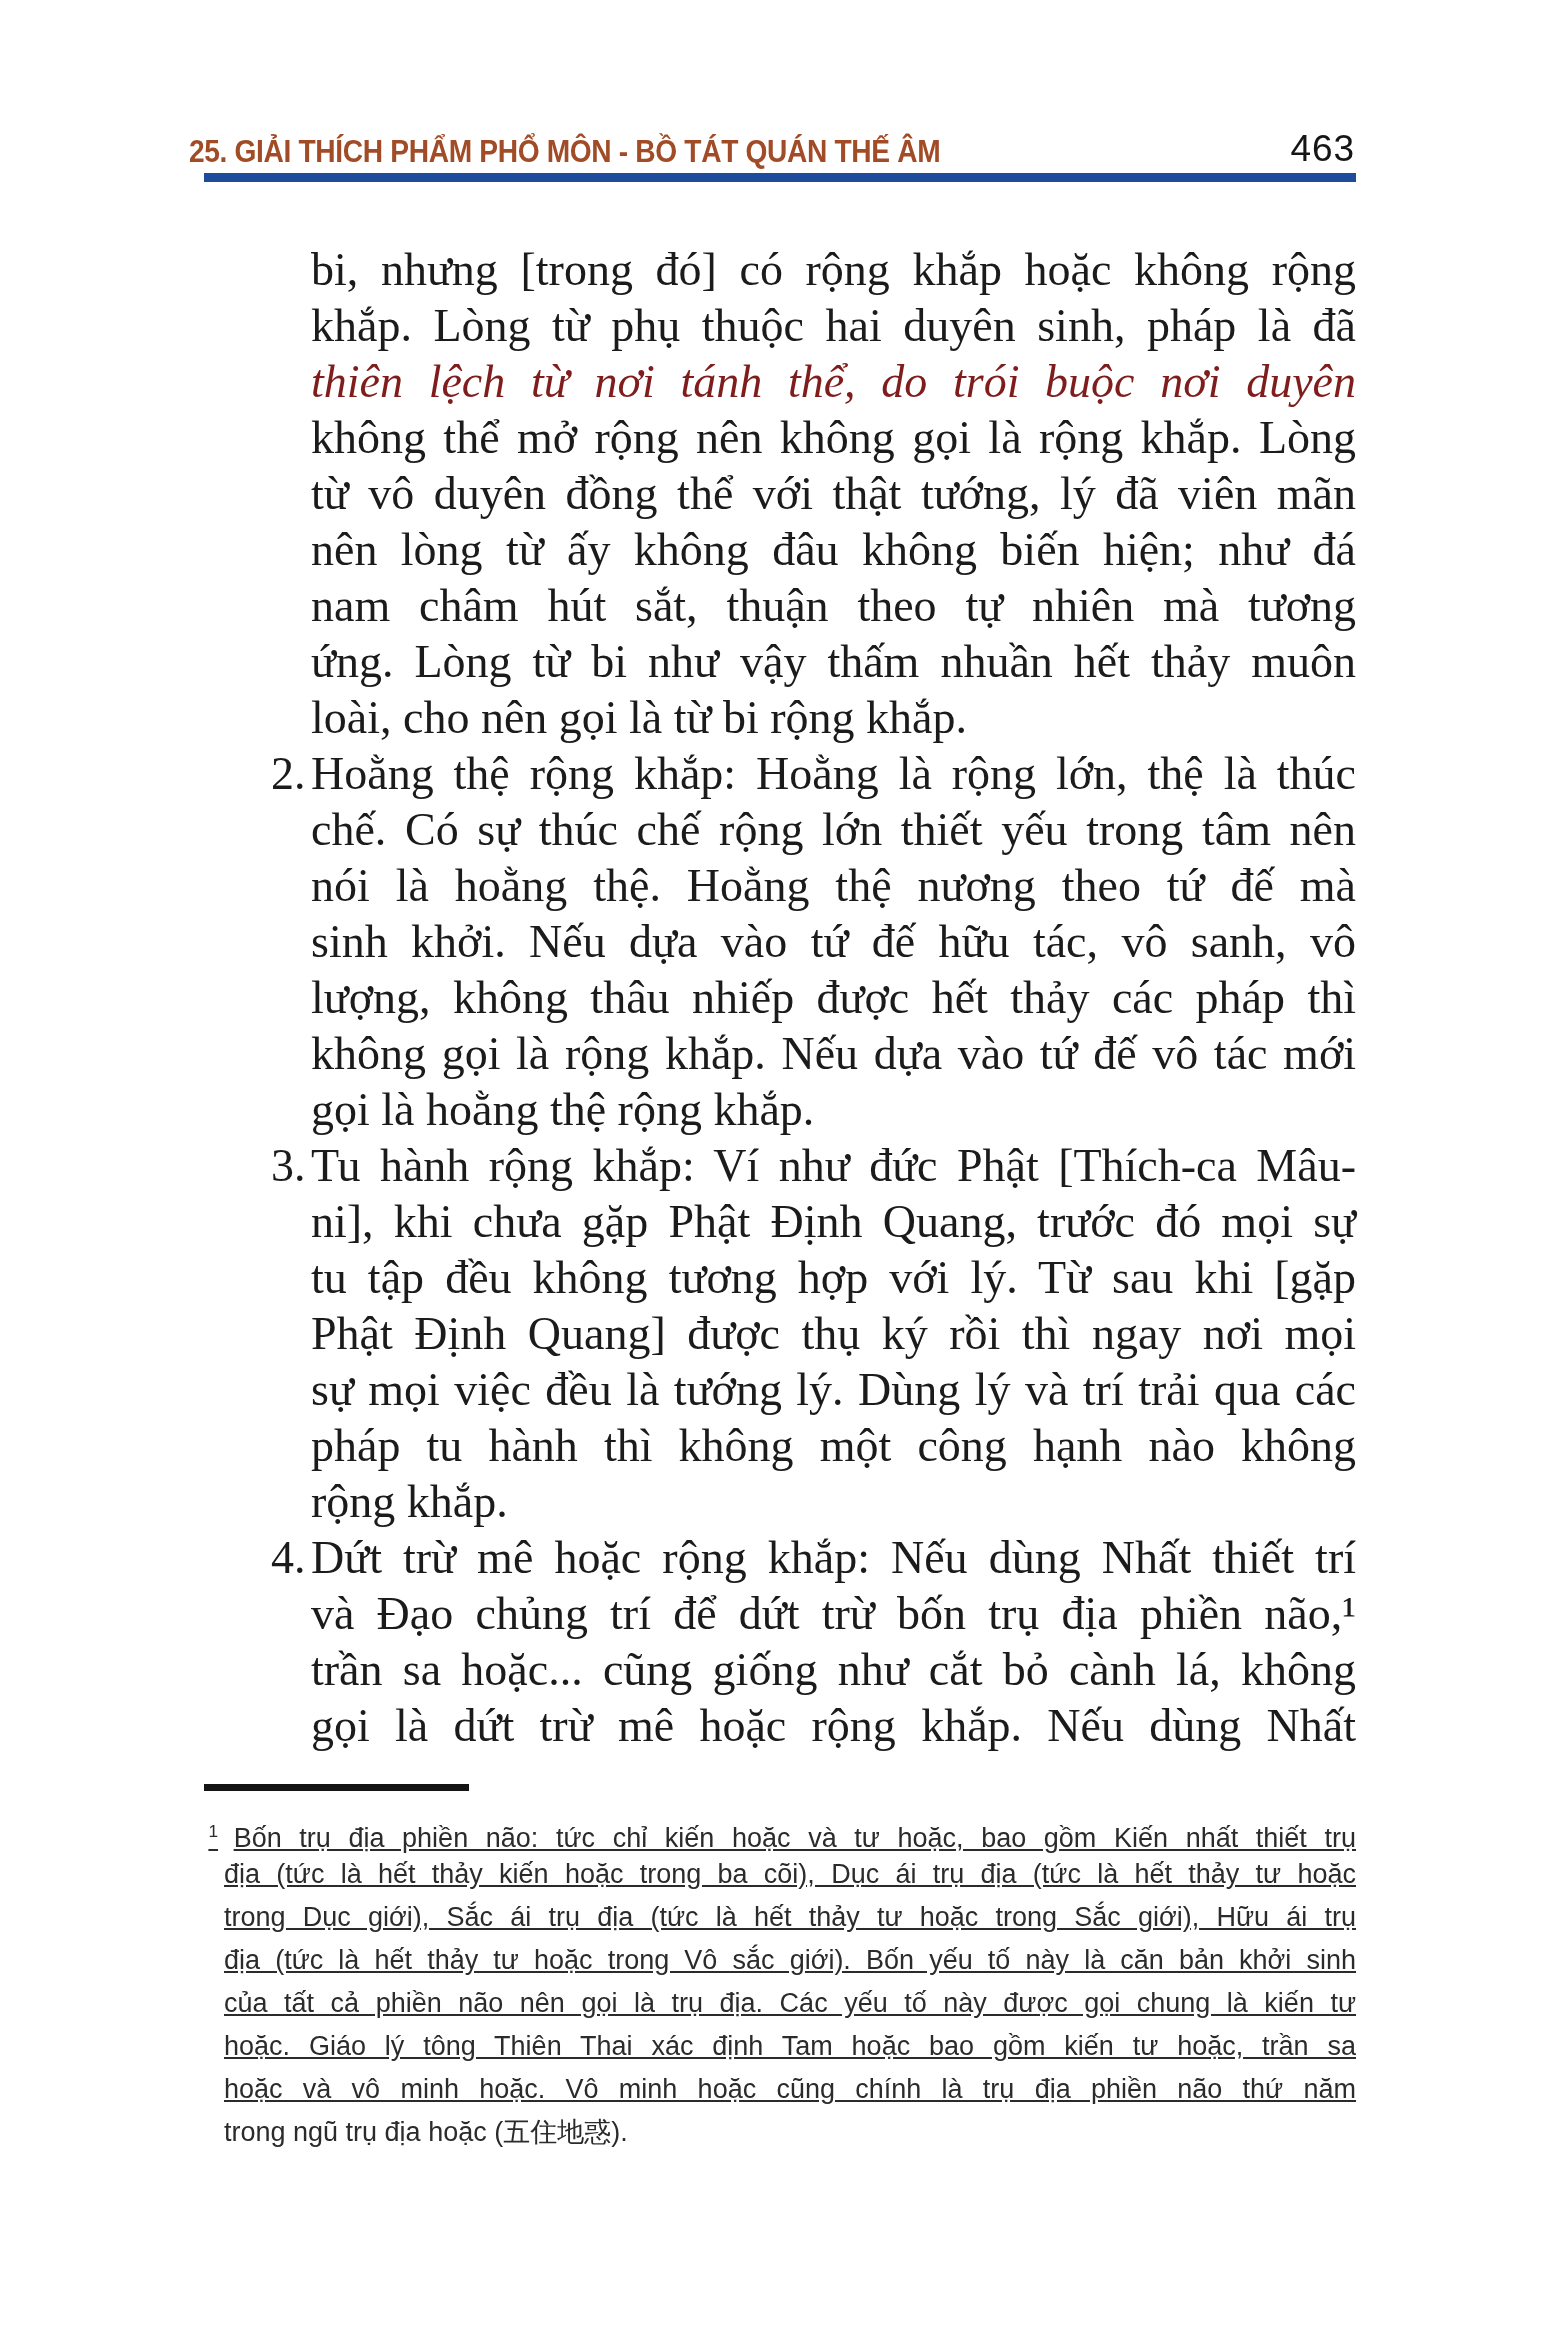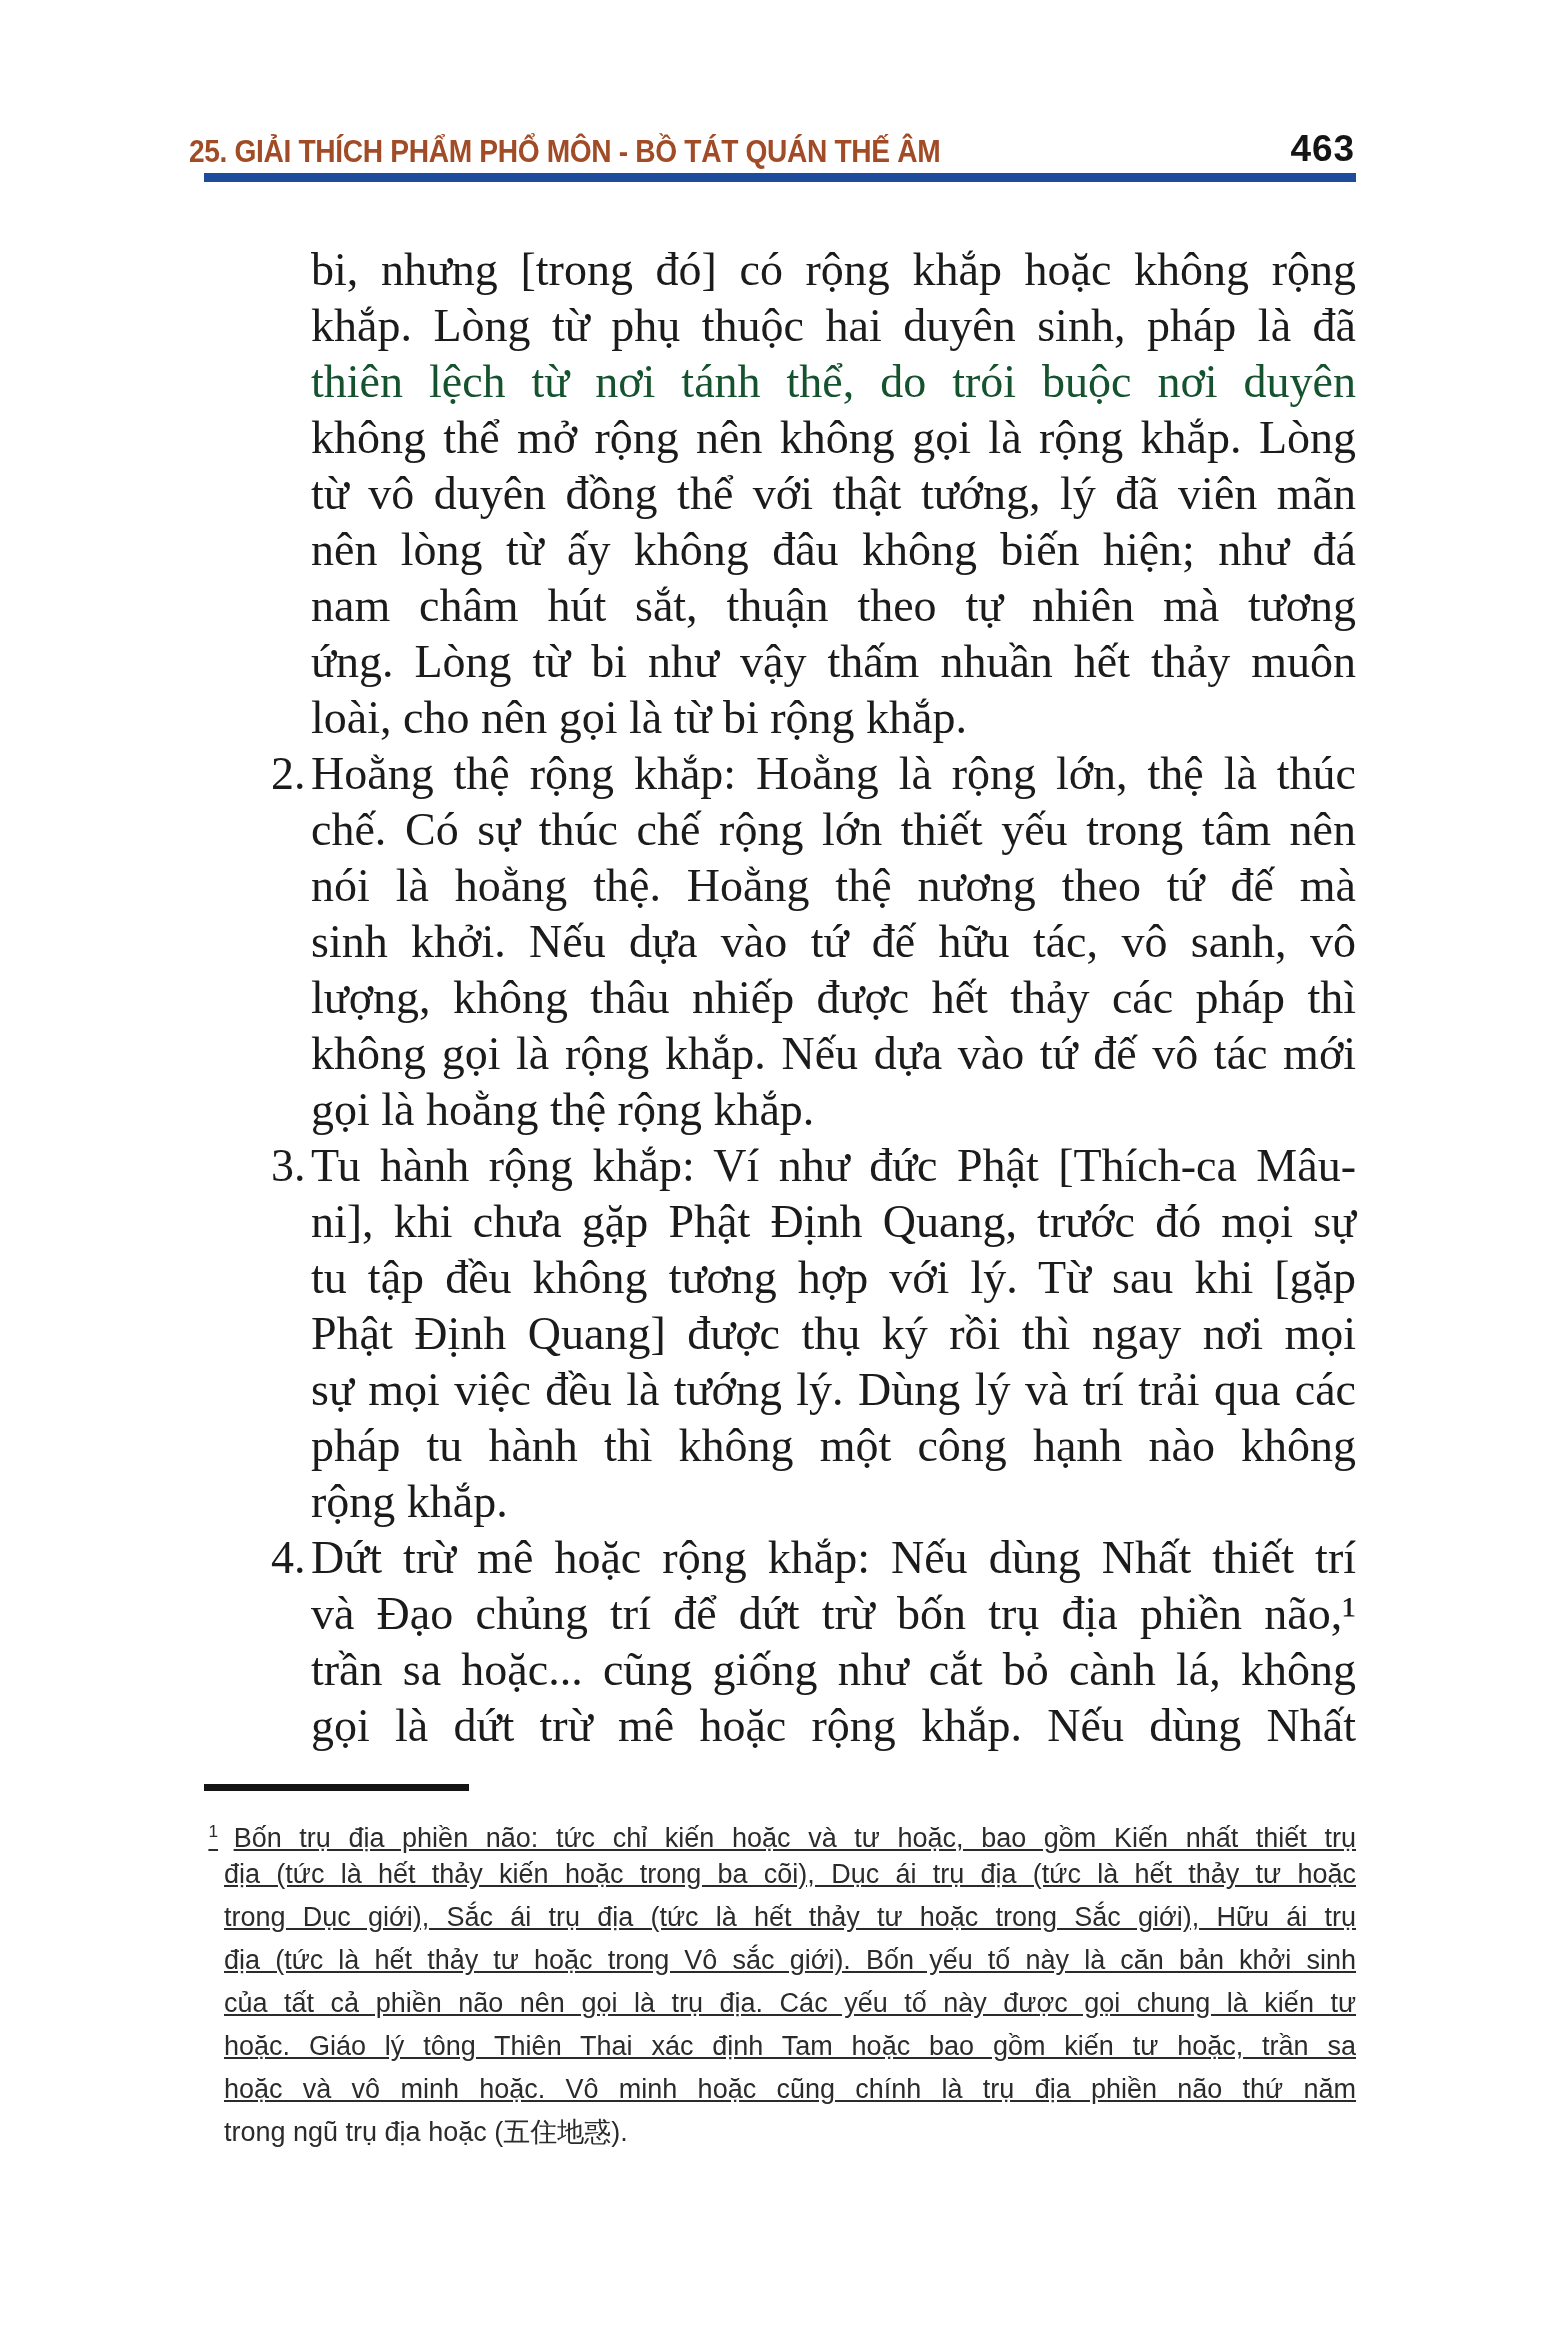--- a/index.html
+++ b/index.html
@@ -9,21 +9,21 @@
   }
   
   .header-title {
     position:absolute; left:189px; top:133px;
     font-family:"Liberation Sans", sans-serif; font-weight:700;
     font-size:32px; letter-spacing:-0.4px; white-space:nowrap;
     transform:scaleX(0.88); transform-origin:left top;
   }
   .page-number {
     position:absolute; right:206px; top:128px;
-    font-family:"Liberation Sans", sans-serif; font-weight:700;
+    font-family:"Liberation Sans", sans-serif; font-weight:400;
     font-size:37px; color:#151515; letter-spacing:0.9px;
   }
   .header-rule {
     position:absolute; left:204px; top:173px; width:1152px; height:8.7px;
   }
   
   .body-col { position:absolute; left:311px; top:242px; width:1045px; }
   .block { position:relative; }
   .line {
     position:relative; height:56px; line-height:56px;
@@ -60,21 +60,21 @@
   <div class="header-title" style="color: rgb(162, 76, 39);">25. GIẢI THÍCH PHẨM PHỔ MÔN - BỒ TÁT QUÁN THẾ ÂM</div>
 
   <div class="page-number">463</div>
 
   <div class="header-rule" style="background: rgb(30, 75, 155);"></div>
 
   <div class="body-col" id="body-col">
       <div class="block">
         <div class="line j" style="color: rgb(27, 27, 27);">bi, nhưng [trong đó] có rộng khắp hoặc không rộng</div>
         <div class="line j" style="color: rgb(27, 27, 27);">khắp. Lòng từ phụ thuộc hai duyên sinh, pháp là đã</div>
-        <div class="line j" style="color: #14532d;">thiên lệch từ nơi tánh thể, do trói buộc nơi duyên</div>
+        <div class="line j" style="color: #7f1d1d; font-style: italic;">thiên lệch từ nơi tánh thể, do trói buộc nơi duyên</div>
         <div class="line j" style="color: rgb(27, 27, 27);">không thể mở rộng nên không gọi là rộng khắp. Lòng</div>
         <div class="line j" style="color: rgb(27, 27, 27);">từ vô duyên đồng thể với thật tướng, lý đã viên mãn</div>
         <div class="line j" style="color: rgb(27, 27, 27);">nên lòng từ ấy không đâu không biến hiện; như đá</div>
         <div class="line j" style="color: rgb(27, 27, 27);">nam châm hút sắt, thuận theo tự nhiên mà tương</div>
         <div class="line j" style="color: rgb(27, 27, 27);">ứng. Lòng từ bi như vậy thấm nhuần hết thảy muôn</div>
         <div class="line" style="color: rgb(27, 27, 27);">loài, cho nên gọi là từ bi rộng khắp.</div>
       </div>
       <div class="block">
         <div class="line j" style="color: rgb(27, 27, 27);"><span class="marker">2.</span>Hoằng thệ rộng khắp: Hoằng là rộng lớn, thệ là thúc</div>
         <div class="line j" style="color: rgb(27, 27, 27);">chế. Có sự thúc chế rộng lớn thiết yếu trong tâm nên</div>

